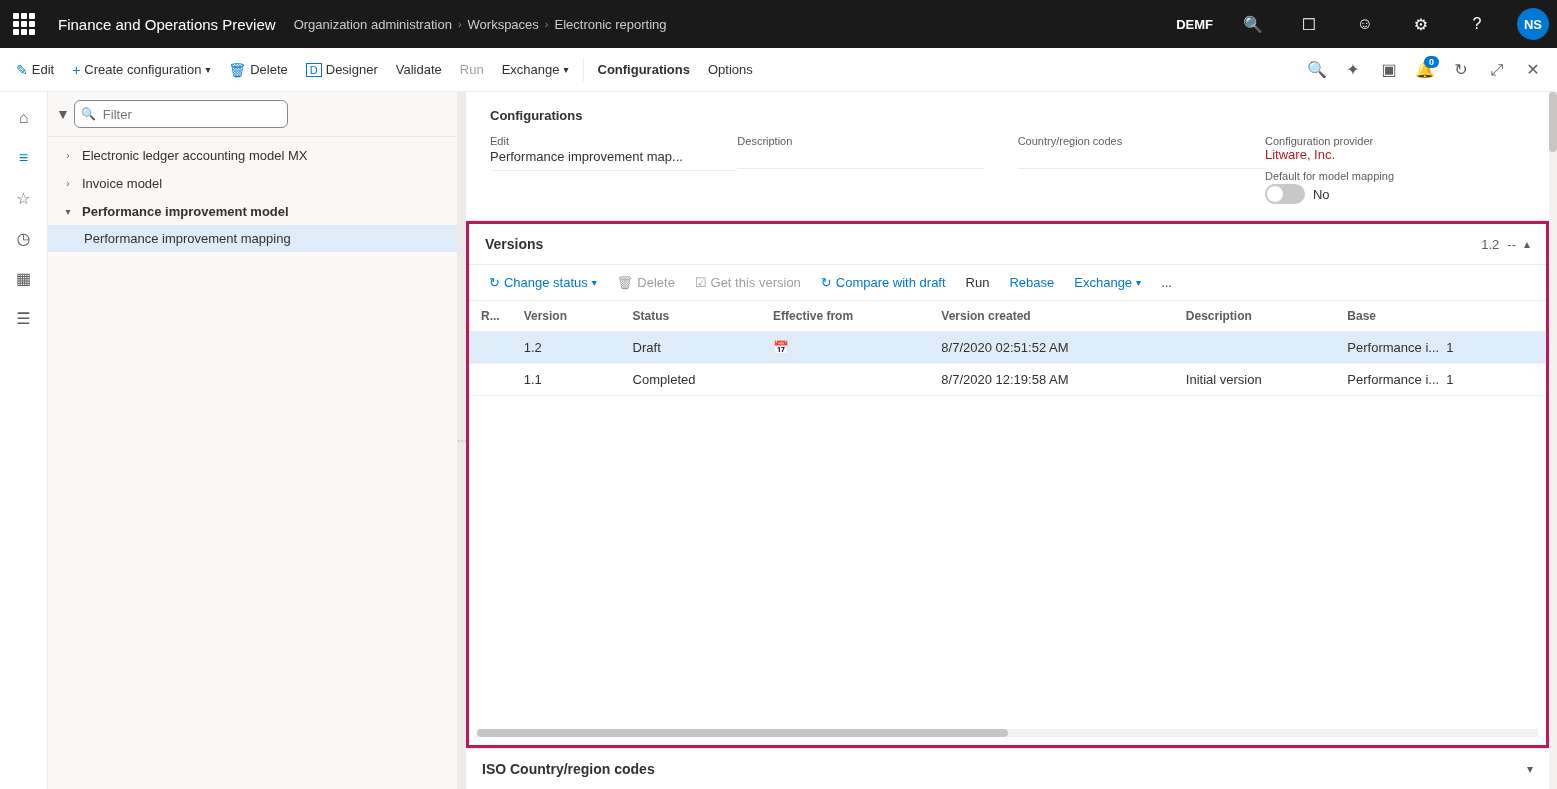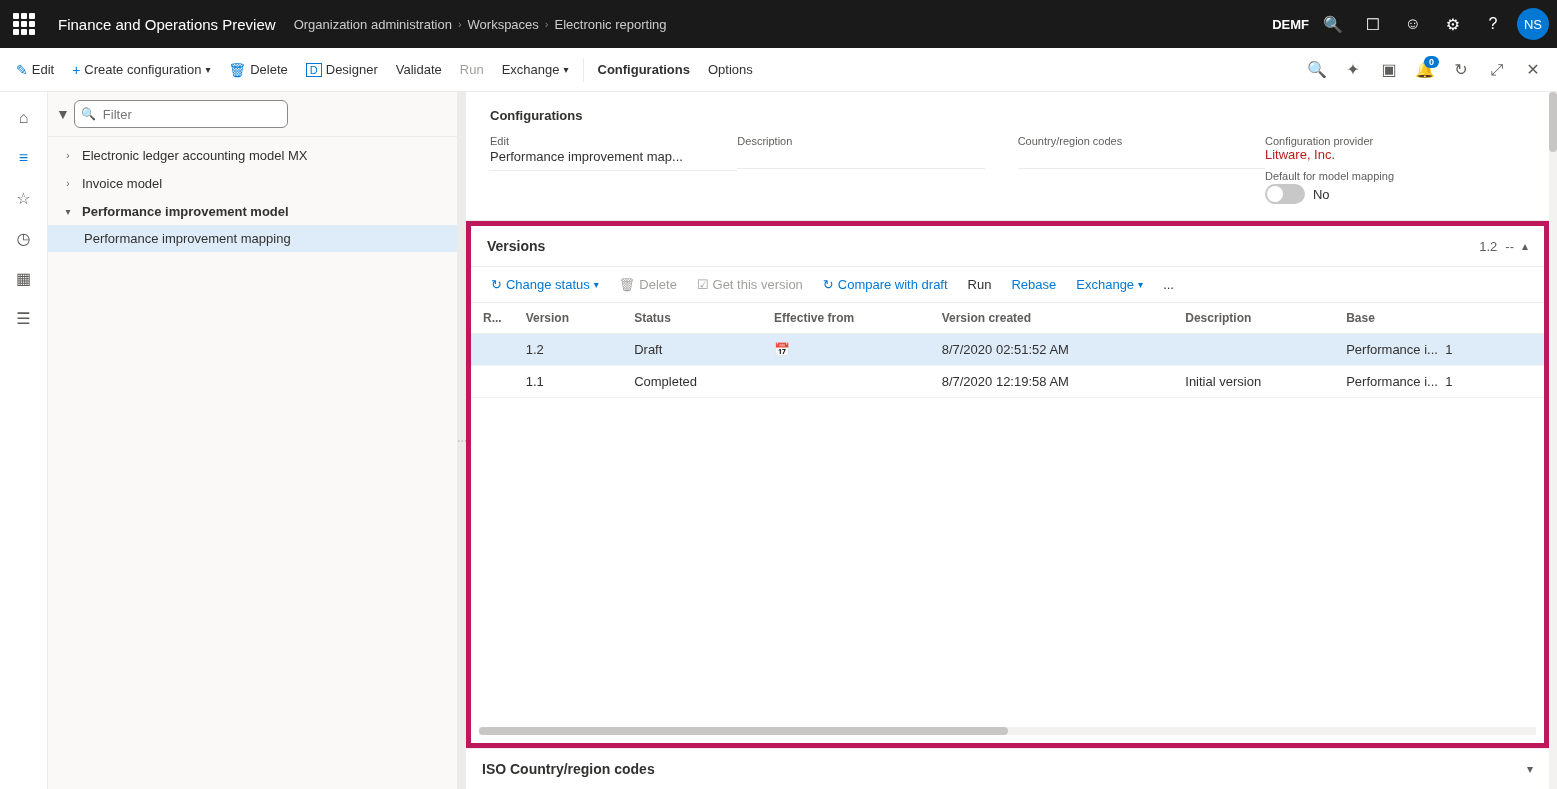--- a/index.html
+++ b/index.html
@@ -9,24 +9,24 @@
     .top-nav {
       display: flex; align-items: center; background: #1a1a1a; color: #fff;
       height: 48px; padding: 0 8px; gap: 6px;
     }
     .top-nav-waffle { width: 32px; height: 32px; display: flex; align-items: center; justify-content: center; cursor: pointer; }
     .waffle-icon { display: grid; grid-template-columns: repeat(3,6px); gap: 2px; }
     .waffle-dot { width: 6px; height: 6px; background: #fff; border-radius: 1px; }
     .top-nav-title { font-size: 15px; font-weight: 400; color: #fff; padding: 0 12px; white-space: nowrap; }
     .top-nav-breadcrumb { display: flex; align-items: center; gap: 6px; font-size: 13px; color: #ccc; flex: 1; }
     .breadcrumb-sep { color: #888; font-size: 11px; }
-    .top-nav-right { display: flex; align-items: center; gap: 8px; }
+    .top-nav-right { display: flex; align-items: center; gap: 24px; }
     .top-nav-env { font-size: 13px; color: #fff; font-weight: 600; }
     .nav-icon-btn { width: 32px; height: 32px; display: flex; align-items: center; justify-content: center; cursor: pointer; color: #fff; font-size: 16px; border-radius: 4px; }
-    .avatar { width: 32px; height: 32px; border-radius: 50%; background: #0078d4; color: #fff; display: flex; align-items: center; justify-content: center; font-size: 13px; font-weight: 400; cursor: pointer; }
+    .avatar { width: 32px; height: 32px; border-radius: 50%; background: #0078d4; color: #fff; display: flex; align-items: center; justify-content: center; font-size: 13px; font-weight: 700; cursor: pointer; }
 
     
     .command-bar {
       display: flex; align-items: center; background: #fff; border-bottom: 1px solid #edebe9;
       height: 44px; padding: 0 8px; gap: 2px;
     }
     .cmd-btn { display: flex; align-items: center; gap: 4px; padding: 4px 8px; border: none; background: transparent; cursor: pointer; font-size: 13px; color: #323130; border-radius: 2px; white-space: nowrap; }
     .cmd-btn.active { font-weight: 700; }
     .cmd-btn.disabled { color: #a19f9d; cursor: default; }
     .cmd-icon { font-size: 14px; color: #0078d4; }
@@ -105,21 +105,21 @@
     .iso-section { background: #fff; border-top: 1px solid #edebe9; padding: 12px 16px; display: flex; align-items: center; cursor: pointer; }
     .iso-title { font-size: 14px; font-weight: 600; flex: 1; }
     .iso-chevron { color: #605e5c; font-size: 12px; }
 
     
     .v-scrollbar { width: 8px; background: #f3f2f1; }
     .v-scrollbar-thumb { width: 8px; background: #c8c6c4; border-radius: 4px; height: 60px; cursor: pointer; }
 
     .badge { background: #0078d4; color: #fff; border-radius: 10px; font-size: 10px; padding: 1px 5px; font-weight: 600; }
 
-    .versions-outer { flex: 1; overflow: hidden; display: flex; flex-direction: column; border: 5px solid #be185d; margin: 0 0 0 0; background: #fff; }
+    .versions-outer { flex: 1; overflow: hidden; display: flex; flex-direction: column; border: 3px solid #be185d; margin: 0 0 0 0; background: #fff; }
     .right-content { flex: 1; overflow-y: auto; padding: 0; display: flex; flex-direction: column; }
   </style>
 </head>
 <body>
 
 <div class="top-nav">
   <div class="top-nav-waffle">
     <div class="waffle-icon">
       <div class="waffle-dot"></div>
         <div class="waffle-dot"></div>

